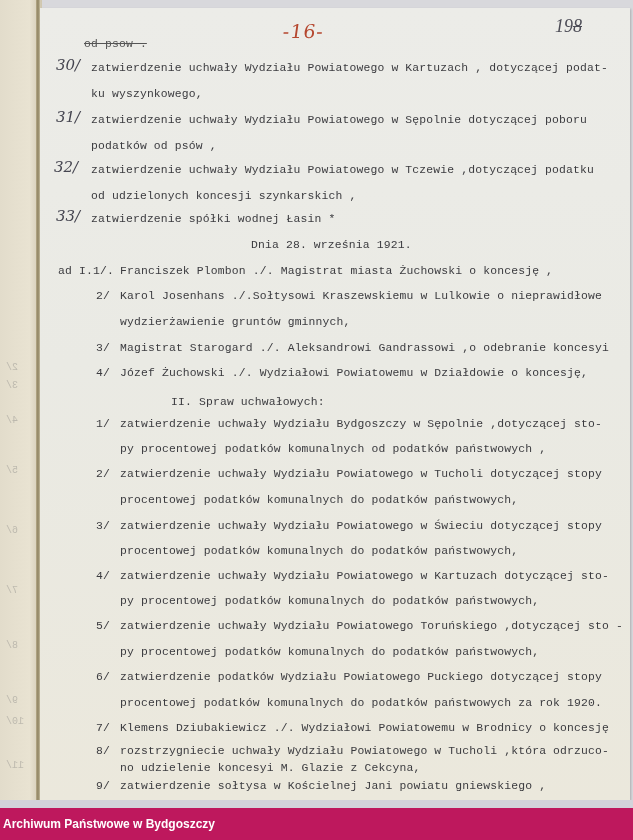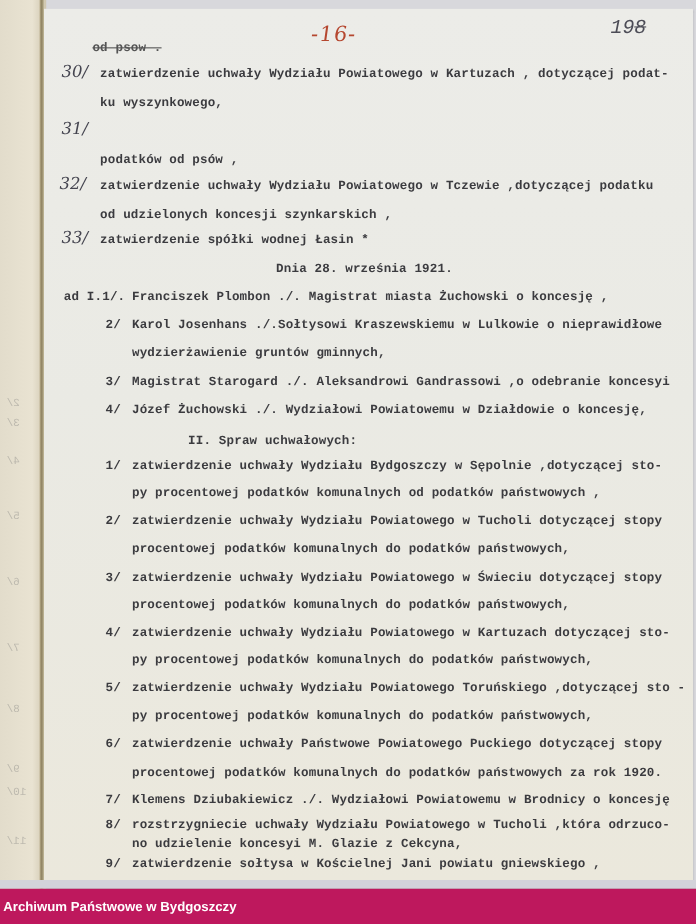--- a/index.html
+++ b/index.html
@@ -28,28 +28,28 @@
     }
     .bottom-strip { position: absolute; left: 0; top: 800px; width: 633px; height: 8px; background: #d3d3da; }
 
     .page-num-red {
       position: absolute; left: 243px; top: 12px;
       font-family: "DejaVu Serif", serif; font-size: 19px; color: #b5472f;
       letter-spacing: 1px; transform: skewX(-8deg);
     }
     .folio {
       position: absolute; left: 515px; top: 8px;
-      font-family: Liberation Mono, monospace; font-style: italic;
+      font-family: Liberation Serif, serif; font-style: italic;
       font-size: 18px; color: #4c4c56;
     }
     .folio .struck { text-decoration: line-through; }
 
     .line {
       position: absolute; white-space: pre;
-      font-size: 11.4px; font-weight: bold; color: #3b3b3f;
+      font-size: 11.4px; font-weight: normal; color: #3b3b3f;
       letter-spacing: .15px;
     }
     .struck-line { text-decoration: line-through; color: #555; }
 
     .hand-num {
       position: absolute; font-family: "DejaVu Serif", serif; font-style: italic;
       font-size: 15px; color: #454550;
     }
 
     .footer {
@@ -86,20 +86,21 @@
       <span>19</span><span class="struck">8</span>
     </div>
 
     <div class="line struck-line" style="left:44px; top:30px">od psow .</div>
 
     <div class="hand-num" style="left:16px; top:48px">30/</div>
     <div class="line" style="left:51px; top:54px">zatwierdzenie uchwały Wydziału Powiatowego w Kartuzach , dotyczącej podat-</div>
     <div class="line" style="left:51px; top:80px">ku wyszynkowego,</div>
 
     <div class="hand-num" style="left:16px; top:100px">31/</div>
+    <div class="line" style="left:51px; top:106px">zatwierdzenie uchwały Wydziału Powiatowego w Sępolnie dotyczącej poboru</div>
     <div class="line" style="left:51px; top:132px">podatków od psów ,</div>
 
     <div class="hand-num" style="left:14px; top:150px">32/</div>
     <div class="line" style="left:51px; top:182px">od udzielonych koncesji szynkarskich ,</div>
     <div class="line" style="left:51px; top:156px">zatwierdzenie uchwały Wydziału Powiatowego w Tczewie ,dotyczącej podatku</div>
 
     <div class="hand-num" style="left:16px; top:199px">33/</div>
     <div class="line" style="left:51px; top:205px">zatwierdzenie spółki wodnej Łasin *</div>
 
     <div class="line" style="left:211px; top:231px">Dnia 28. września 1921.</div>
@@ -133,21 +134,21 @@
 
     <div class="line" style="left:56px; top:562px">4/</div>
     <div class="line" style="left:80px; top:562px">zatwierdzenie uchwały Wydziału Powiatowego w Kartuzach dotyczącej sto-</div>
     <div class="line" style="left:80px; top:587px">py procentowej podatków komunalnych do podatków państwowych,</div>
 
     <div class="line" style="left:56px; top:612px">5/</div>
     <div class="line" style="left:80px; top:612px">zatwierdzenie uchwały Wydziału Powiatowego Toruńskiego ,dotyczącej sto -</div>
     <div class="line" style="left:80px; top:638px">py procentowej podatków komunalnych do podatków państwowych,</div>
 
     <div class="line" style="left:56px; top:663px">6/</div>
-    <div class="line" style="left:80px; top:663px">zatwierdzenie uchwały Państwowe Powiatowego Puckiego dotyczącej stopy</div>
+    <div class="line" style="left:80px; top:663px">zatwierdzenie podatków Wydziału Powiatowego Puckiego dotyczącej stopy</div>
     <div class="line" style="left:80px; top:689px">procentowej podatków komunalnych do podatków państwowych za rok 1920.</div>
 
     <div class="line" style="left:56px; top:714px">7/</div>
     <div class="line" style="left:80px; top:714px">Klemens Dziubakiewicz ./. Wydziałowi Powiatowemu w Brodnicy o koncesję</div>
 
     <div class="line" style="left:56px; top:737px">8/</div>
     <div class="line" style="left:80px; top:737px">rozstrzygniecie uchwały Wydziału Powiatowego w Tucholi ,która odrzuco-</div>
     <div class="line" style="left:80px; top:754px">no udzielenie koncesyi M. Glazie z Cekcyna,</div>
 
     <div class="line" style="left:56px; top:772px">9/</div>

